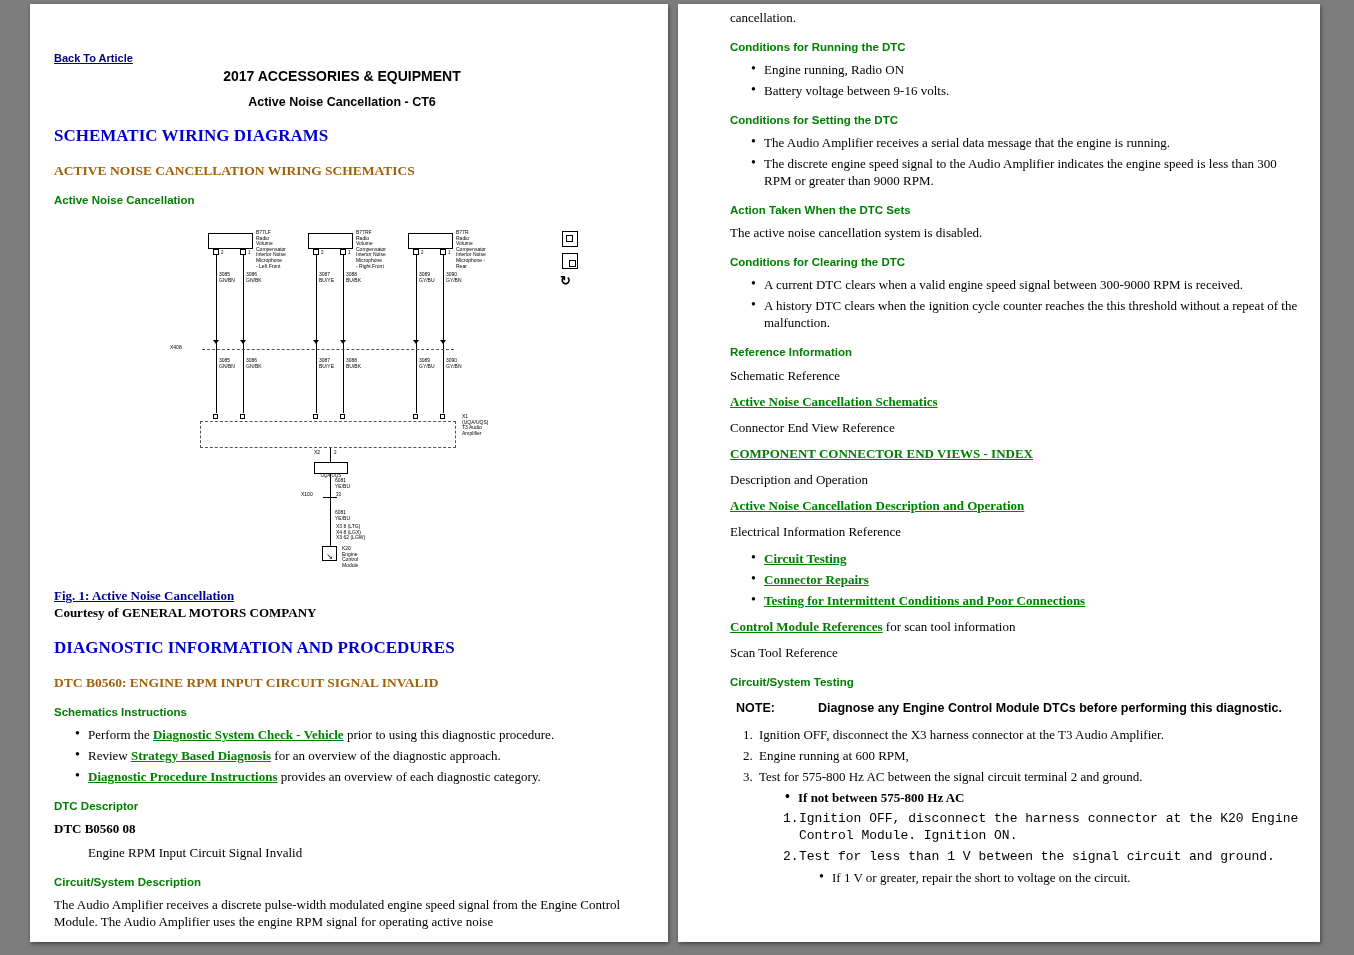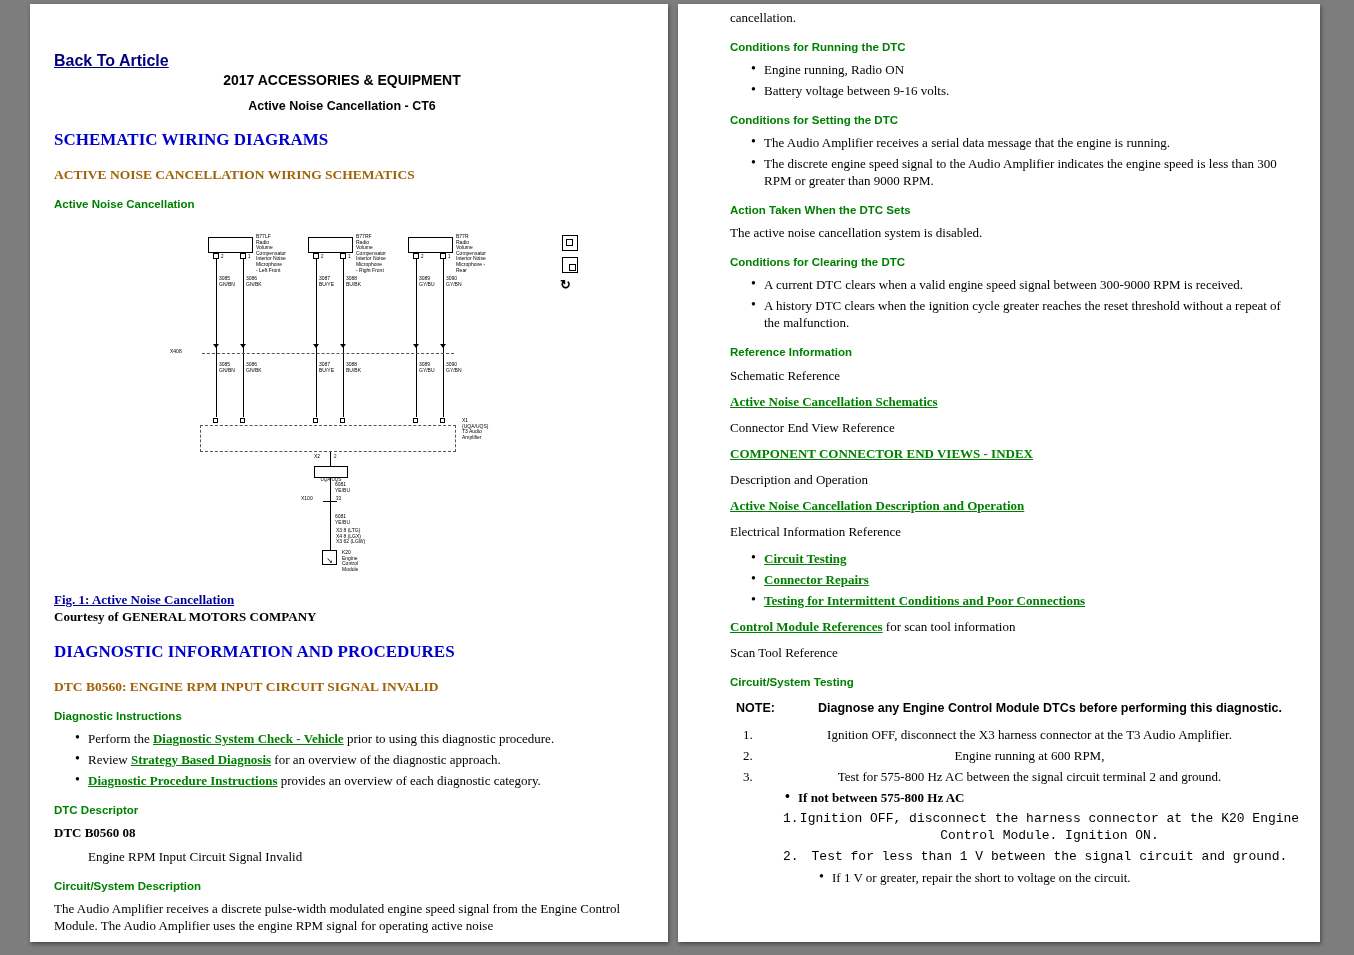--- a/index.html
+++ b/index.html
@@ -8,41 +8,41 @@
 
   .page { position:absolute; top:4px; height:938px; background:#fff; box-shadow:1px 2px 4px rgba(0,0,0,.45); overflow:hidden; }
   .page-left  { left:30px;  width:638px; padding:4px 38px 8px 24px; }
   .page-right { left:678px; width:642px; padding:5px 20px 8px 52px; }
 
   .txt { font-size:13px; line-height:17px; }
   .p   { margin:7px 0; }
 
   a { cursor:pointer; }
   .back-link { display:inline-block; margin-top:44px; font-family:"Liberation Sans",sans-serif;
-               font-size:16px; font-weight:bold; color:#00007a; text-decoration:underline; }
+               font-size:11px; font-weight:bold; color:#00007a; text-decoration:underline; }
   .doc-title    { text-align:center; font-family:"Liberation Sans",sans-serif; font-weight:bold; font-size:14px; margin-top:2px; }
   .doc-subtitle { text-align:center; font-family:"Liberation Sans",sans-serif; font-weight:bold; font-size:12.5px; margin-top:11px; }
 
   .h-blue  { font-size:17px; font-weight:bold; color:#0000cd; margin-top:17px; }
   .h-red   { font-size:13.5px; font-weight:bold; color:#a16207; margin-top:17px; }
   .h-green { font-family:"Liberation Sans",sans-serif; font-size:11.5px; font-weight:bold; color:#008000; margin-top:15px; margin-bottom:8px; }
 
   .glink { color:#008000; font-weight:bold; text-decoration:underline; }
   .nlink { color:#000099; font-weight:bold; text-decoration:underline; }
 
   .bul { position:relative; padding-left:34px; margin:4px 0; font-size:13px; line-height:17px; }
   .bul::before { content:"\2022"; position:absolute; left:21px; top:-1px; font-size:14px; }
 
   .ref-line { margin:10px 0; font-size:13px; }
 
   .note { display:flex; margin:12px 0 10px 6px; font-family:"Liberation Sans",sans-serif; font-weight:bold; font-size:12.5px; line-height:16px; }
   .note-label { width:82px; flex:none; }
   .note-text  { flex:1; }
 
-  .steps { list-style:none; counter-reset:s; margin:4px 0 0 0;text-align:center; }
+  .steps { list-style:none; counter-reset:s; margin:4px 0 0 0; }
   .steps > li { counter-increment:s; position:relative; padding-left:29px; margin:4px 0; font-size:13px; line-height:17px; }
   .steps > li::before { content:counter(s) "."; position:absolute; left:13px; }
   .steps-nested { margin-left:40px;font-family:Liberation Mono, monospace; }
   .bul-bold { font-weight:bold; }
   .bul-deep { padding-left:102px; }
   .bul-deep::before { left:89px; }
 
   .indent34 { margin-left:34px; }
   .bold { font-weight:bold; }
 
@@ -209,21 +209,21 @@
   </div>
 
   <div class="txt" style="margin-top:16px">
     <a class="nlink">Fig. 1: Active Noise Cancellation</a>
   </div>
   <div class="txt bold">Courtesy of GENERAL MOTORS COMPANY</div>
 
   <div class="h-blue">DIAGNOSTIC INFORMATION AND PROCEDURES</div>
   <div class="h-red">DTC B0560: ENGINE RPM INPUT CIRCUIT SIGNAL INVALID</div>
 
-  <div class="h-green">Diagnostic Instructions</div>
+  <div class="h-green">Schematics Instructions</div>
   <div class="bul">
     <span>Perform the </span><a class="glink">Diagnostic System Check - Vehicle</a><span> prior to using this diagnostic procedure.</span>
   </div>
   <div class="bul">
     <span>Review </span><a class="glink">Strategy Based Diagnosis</a><span> for an overview of the diagnostic approach.</span>
   </div>
   <div class="bul">
     <span></span><a class="glink">Diagnostic Procedure Instructions</a><span> provides an overview of each diagnostic category.</span>
   </div>
 
@@ -245,21 +245,21 @@
 
   <div class="h-green">Conditions for Setting the DTC</div>
   <div class="bul">The Audio Amplifier receives a serial data message that the engine is running.</div>
   <div class="bul">The discrete engine speed signal to the Audio Amplifier indicates the engine speed is less than 300 RPM or greater than 9000 RPM.</div>
 
   <div class="h-green">Action Taken When the DTC Sets</div>
   <div class="txt p">The active noise cancellation system is disabled.</div>
 
   <div class="h-green">Conditions for Clearing the DTC</div>
   <div class="bul">A current DTC clears when a valid engine speed signal between 300-9000 RPM is received.</div>
-  <div class="bul">A history DTC clears when the ignition cycle greater reaches the reset threshold without a repeat of the malfunction.</div>
+  <div class="bul">A history DTC clears when the ignition cycle counter reaches the this threshold without a repeat of the malfunction.</div>
 
   <div class="h-green">Reference Information</div>
   <div class="ref-line">Schematic Reference</div>
   <div class="ref-line"><a class="glink">Active Noise Cancellation Schematics</a></div>
   <div class="ref-line">Connector End View Reference</div>
   <div class="ref-line"><a class="glink">COMPONENT CONNECTOR END VIEWS - INDEX</a></div>
   <div class="ref-line">Description and Operation</div>
   <div class="ref-line"><a class="glink">Active Noise Cancellation Description and Operation</a></div>
   <div class="ref-line">Electrical Information Reference</div>
   <div class="bul"><a class="glink">Circuit Testing</a></div>

